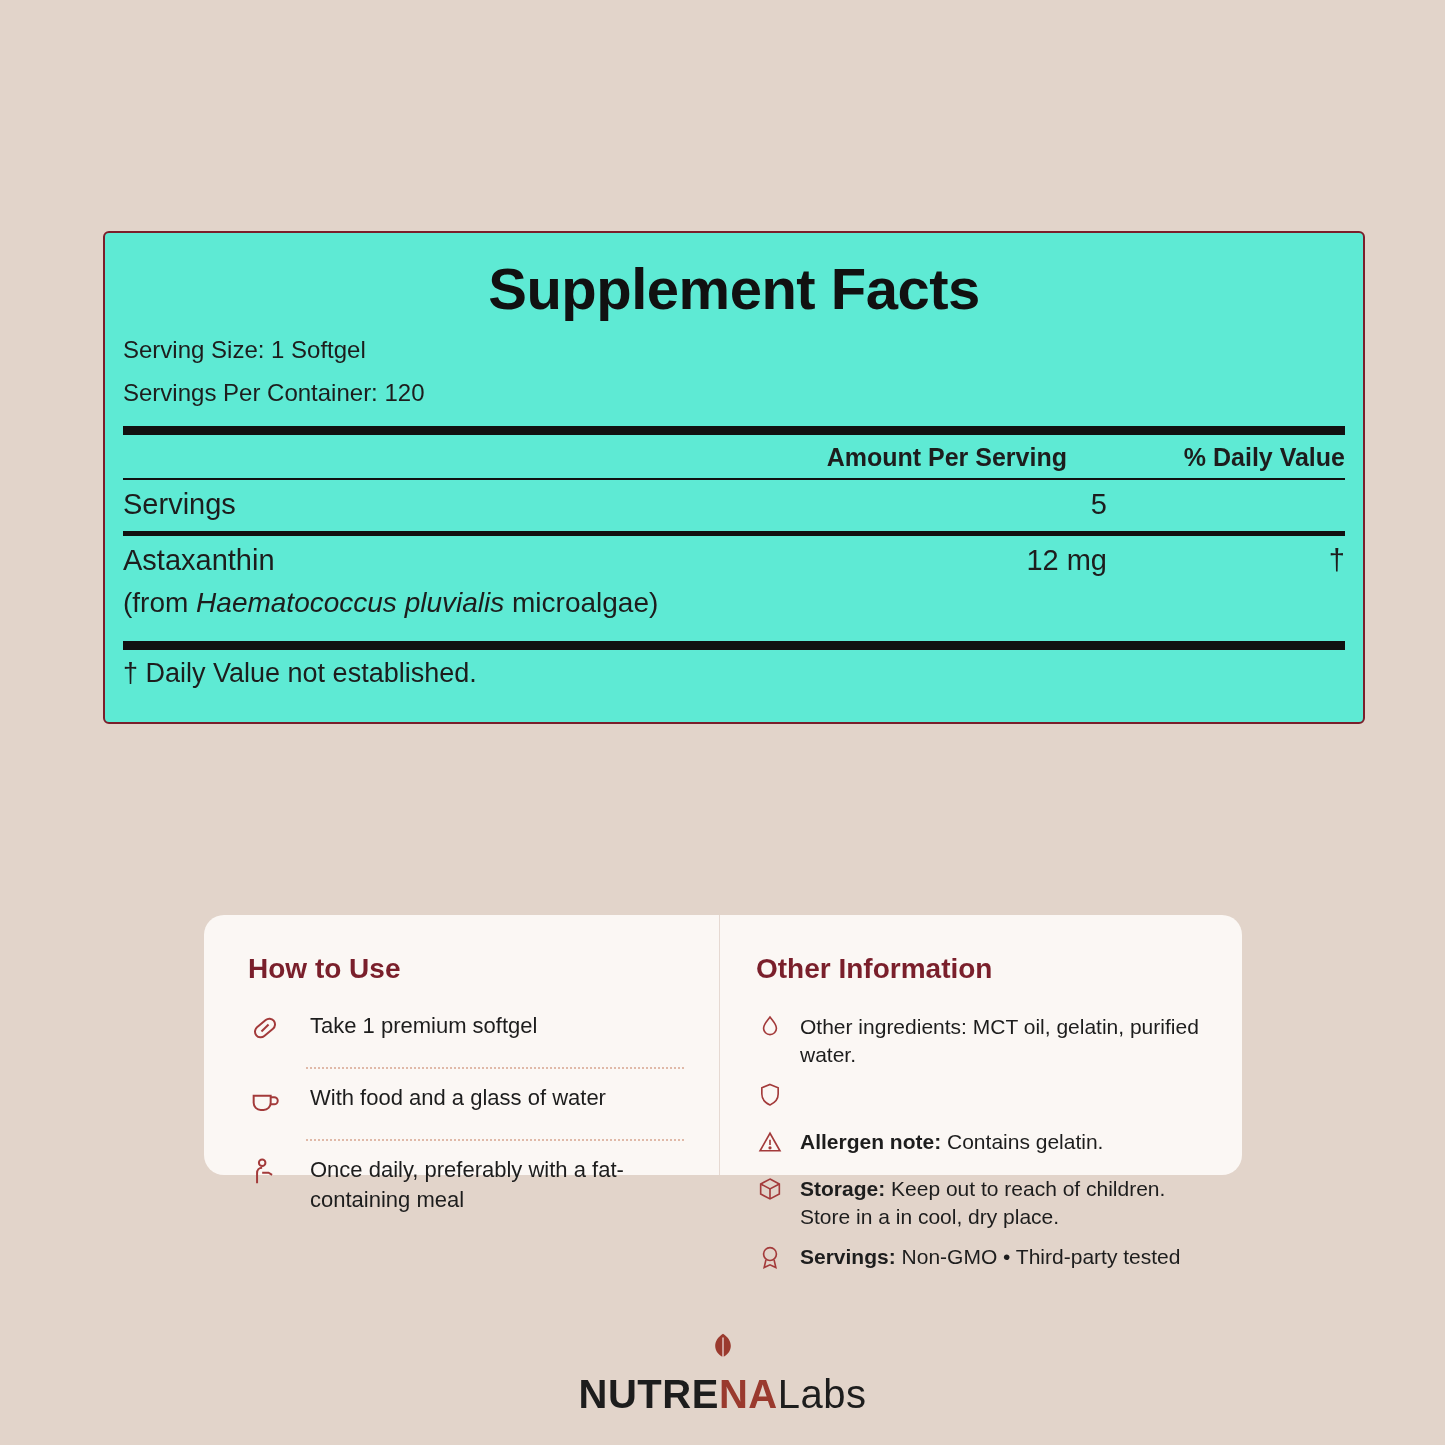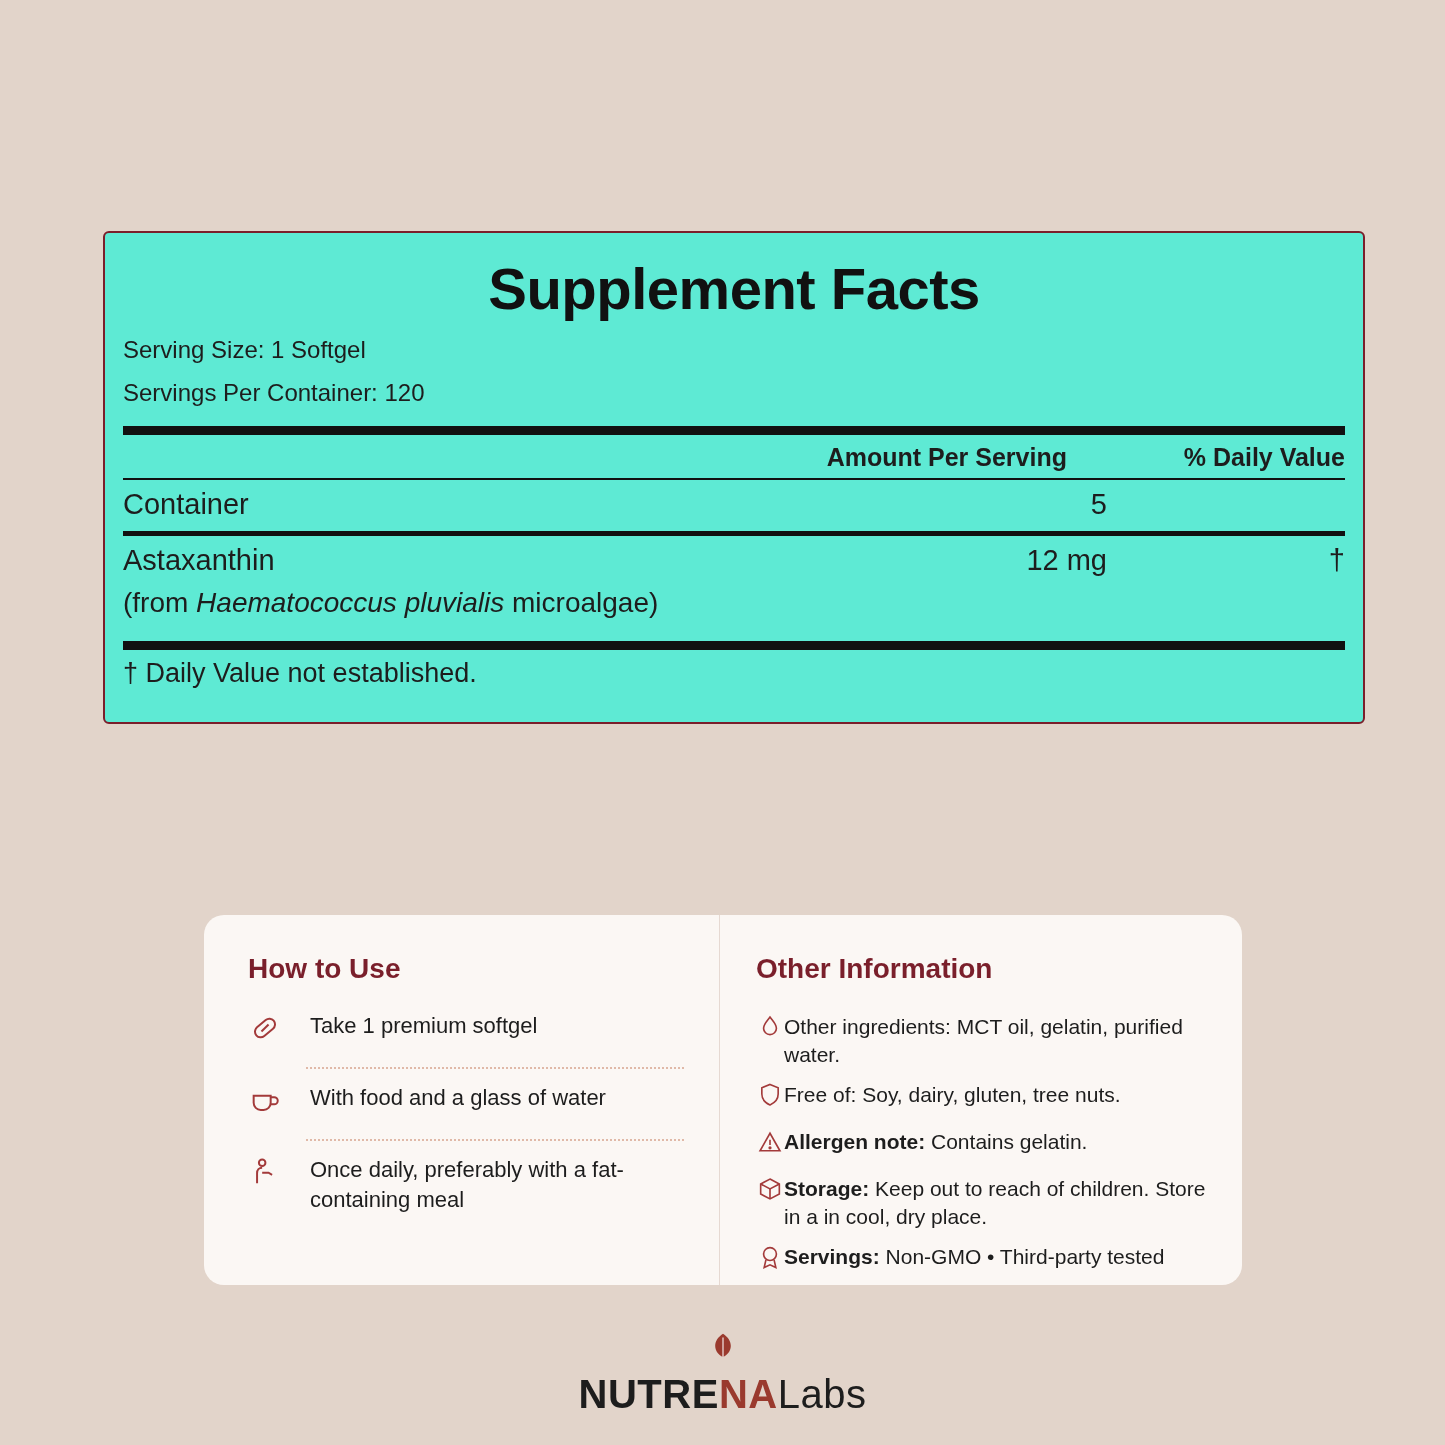--- a/index.html
+++ b/index.html
@@ -75,21 +75,21 @@
     font-size: 27px;
     padding-top: 8px;
   }
 
   
   .info-card {
     position: absolute;
     left: 204px;
     top: 915px;
     width: 1038px;
-    height: 370px;
+    height: 260px;
     background: #fbf7f4;
     border-radius: 20px;
     display: flex;
   }
   .info-col { padding: 38px 26px 20px 44px; }
   .info-col.left  { width: 516px; border-right: 1px solid #e6d9d2; }
   .info-col.right { width: 522px; padding-left: 36px; }
   .info-heading {
     color: #7a1f2b;
     font-size: 28px;
@@ -106,21 +106,21 @@
     padding: 4px 0;
   }
   .use-sep {
     border-top: 2px dotted #e0b9a8;
     margin: 10px 0 10px 58px;
     width: 378px;
   }
   .other-item {
     display: flex;
     align-items: flex-start;
-    gap: 0;
+    gap: 16px;
     font-size: 21px;
     line-height: 28px;
     padding: 6px 0;
     color: #1d1d1d;
   }
   .other-item b { font-weight: bold; }
   .icon { flex: 0 0 auto; display: block; }
 
   
   .brand {
@@ -152,21 +152,21 @@
   <div class="rule-thick"></div>
 
   <div class="col-head">
     <span class="amt">Amount Per Serving</span>
     <span class="dv">% Daily Value</span>
   </div>
 
   <div class="rule-thin"></div>
 
   <div class="nutrient-row">
-    <span class="nm">Container</span>
+    <span class="nm">Servings</span>
     <span class="amt">5</span>
     <span class="dv"></span>
   </div>
 
   <div class="rule-med"></div>
 
   <div class="nutrient-row">
     <span class="nm">Astaxanthin</span>
     <span class="amt">12 mg</span>
     <span class="dv">†</span>
@@ -233,21 +233,20 @@
       </span>
       <span>Other ingredients: MCT oil, gelatin, purified water.</span>
     </div>
 
     <div class="other-item">
       <span class="icon">
         <svg width="28" height="28" viewBox="0 0 24 24" fill="none" stroke="#a33a3a" stroke-width="1.4">
           <path d="M12 3l7 2.8v5.4c0 4.3-3 7.6-7 9.3-4-1.7-7-5-7-9.3V5.8z"></path>
         </svg>
       </span>
-      <span>Free of: Soy, dairy, gluten, tree nuts.</span>
     </div>
 
     <div class="other-item">
       <span class="icon">
         <svg width="28" height="28" viewBox="0 0 24 24" fill="none" stroke="#a33a3a" stroke-width="1.4">
           <path d="M12 4.5l8.5 15h-17z"></path>
           <line x1="12" y1="10" x2="12" y2="14.5"></line>
           <circle cx="12" cy="17" r="0.7" fill="#a33a3a"></circle>
         </svg>
       </span>

